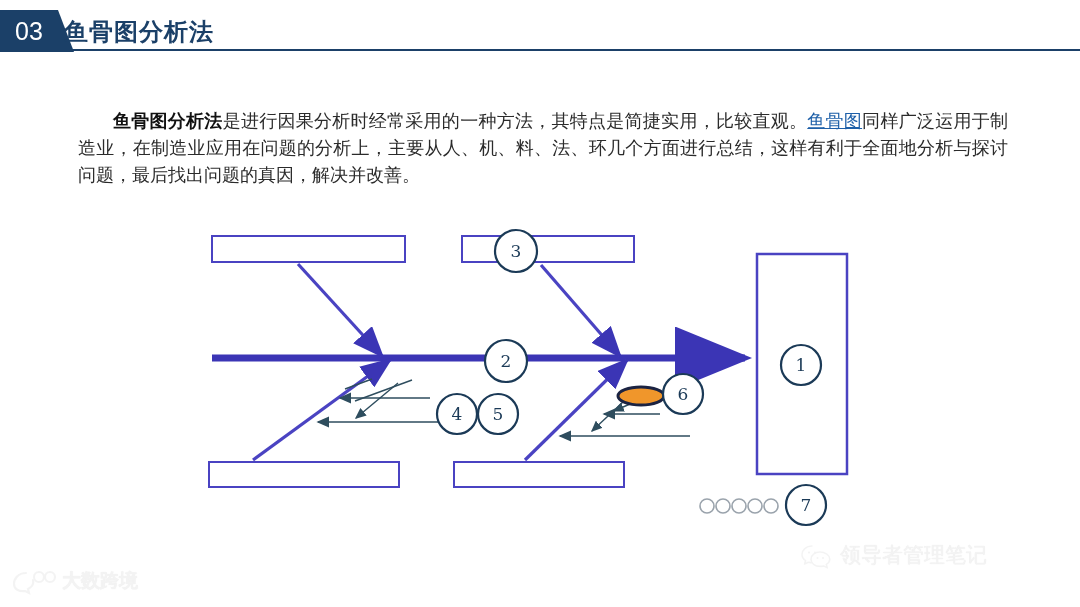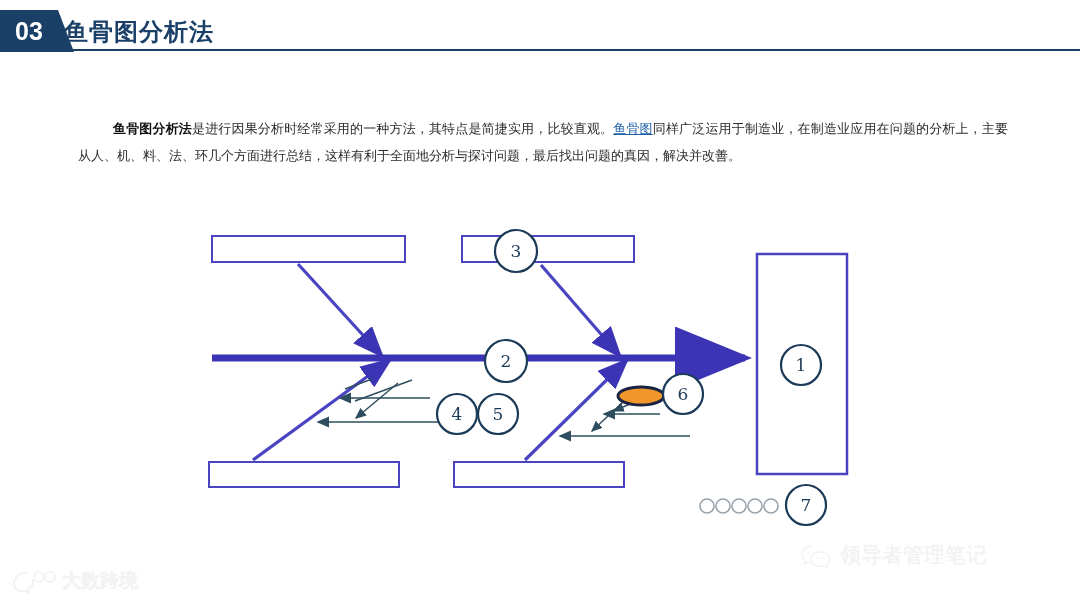--- a/index.html
+++ b/index.html
@@ -32,21 +32,21 @@
     clip-path: polygon(0 0, 58px 0, 74px 42px, 0 42px);
   }
   #badge-number {
     position: absolute;
     left: 4px; top: 14px;
     width: 50px;
     height: 34px;
     line-height: 34px;
     color: #ffffff;
     font-size: 25px;
-    font-weight: bold;
+    font-weight: normal;
     font-family: "Liberation Sans", sans-serif;
     letter-spacing: 0px;
     text-align: center;
   }
   #header-title {
     position: absolute;
     left: 64px;
     top: 16px;
     font-size: 24px;
     font-weight: bold;
@@ -64,26 +64,25 @@
     background: #1b4068;
   }
 
   
   #paragraph {
     position: absolute;
     left: 78px;
     top: 107px;
     width: 930px;
     font-family: "DejaVu Sans", sans-serif;
-    font-size: 13px;
+    font-size: 18px;
     line-height: 27px;
     color: #2b2b2b;
     text-align: justify;
     text-indent: 35px;
-    margin-top: 8px;
   }
   #paragraph b { font-weight: bold; color: #111; }
   #paragraph .link {
     color: #1d5fa8;
     text-decoration: underline;
   }
 
   
   #diagram {
     position: absolute;

